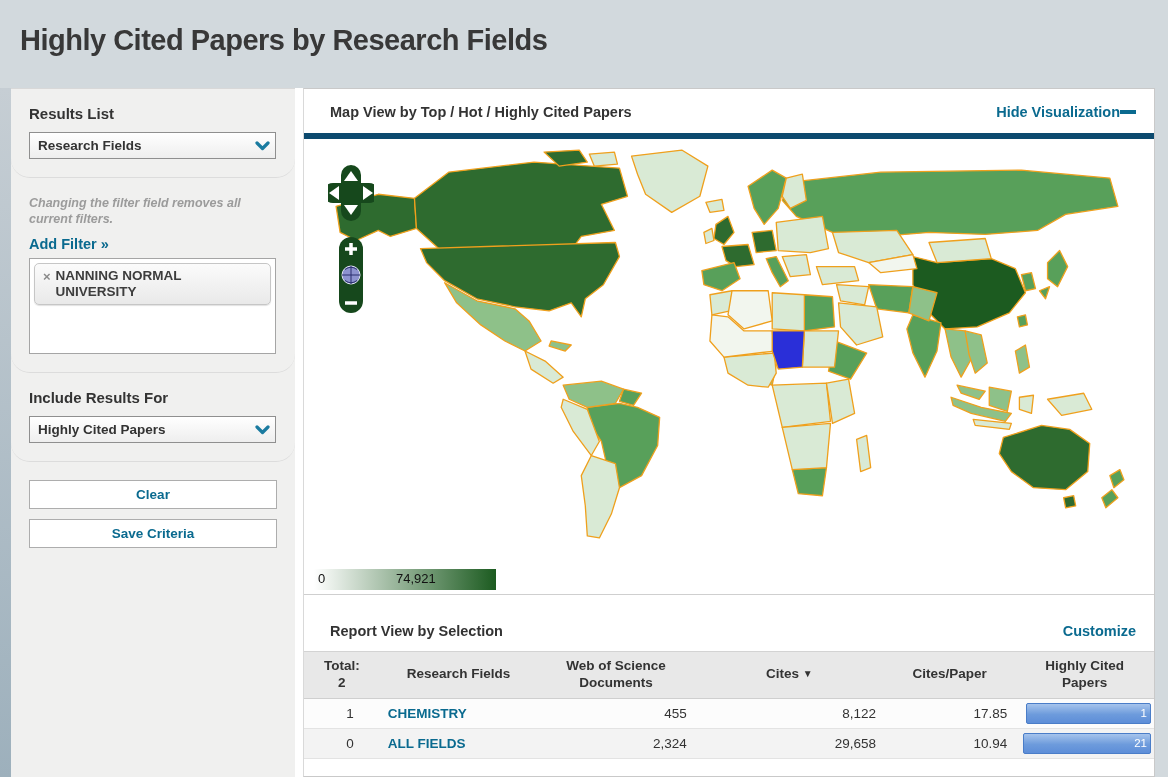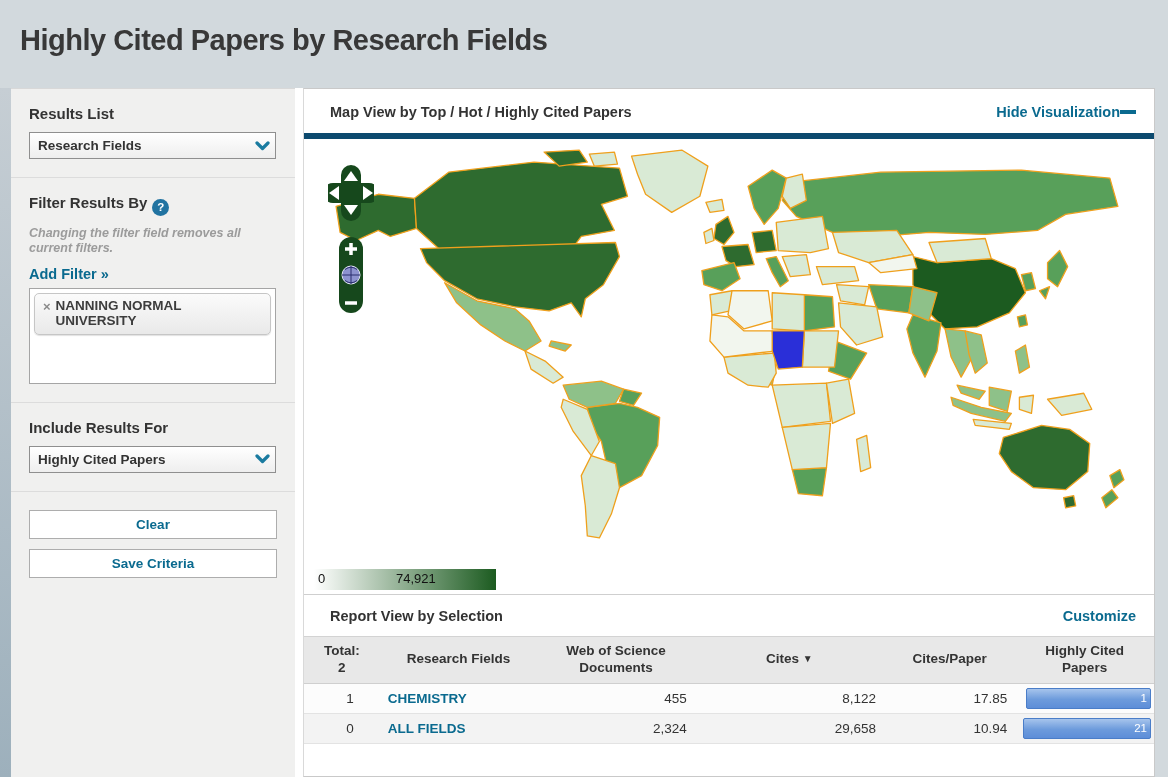--- a/index.html
+++ b/index.html
@@ -25,21 +25,21 @@
   body{
     width:1168px;height:777px;overflow:hidden;
     font-family:"Liberation Sans",sans-serif;
     background:var(--band);
   }
   .top-band{height:88px;background:var(--band);padding:24px 0 0 20px;}
   .page-title{font-size:29px;font-weight:bold;color:var(--ink);letter-spacing:-0.5px;}
   .layout{display:flex;height:689px;}
   .left-strip{width:11px;background:linear-gradient(#c6ced4,#9db0bc);}
   .sidebar{width:284px;background:var(--panel-gray);border-top:1px solid #d8d8d8;}
-  .sb-section{padding:16px 18px 18px 18px;border-bottom:1px solid #dcdcdc;}
+  .sb-section{padding:16px 18px 18px 18px;border-bottom:1px solid #dcdcdc;border-radius:19px;}
   .sb-label{font-size:15px;font-weight:bold;color:#333;margin-bottom:10px;}
   .select{
     width:247px;height:27px;border:1px solid #8f8f8f;background:linear-gradient(#ffffff,#eeeeee);
     display:flex;align-items:center;justify-content:space-between;cursor:pointer;
   }
   .select .sel-text{font-size:13.5px;font-weight:bold;color:#333;padding-left:8px;}
   .select .chev{width:26px;display:flex;align-items:center;justify-content:center;}
   .help-icon{
     display:inline-flex;width:17px;height:17px;border-radius:50%;background:#2173a1;color:#fff;
     font-size:11.5px;font-weight:bold;align-items:center;justify-content:center;vertical-align:-3px;margin-left:5px;
@@ -64,21 +64,21 @@
   .map-title{font-size:14.5px;font-weight:bold;color:#333;}
   .hide-vis{font-size:14.5px;font-weight:bold;color:var(--teal);text-decoration:none;display:flex;align-items:center;cursor:pointer;}
   .hide-dash{width:16px;height:4px;background:var(--teal);display:inline-block;}
   .map-area{position:relative;height:455px;}
   .map-svg{position:absolute;left:14px;top:4px;}
   .map-controls{position:absolute;left:24px;top:26px;width:46px;}
   .legend{position:absolute;left:10px;bottom:4px;width:182px;height:21px;
     background:linear-gradient(to right,#ffffff,var(--map-darkest));position:absolute;}
   .legend .lg-min{position:absolute;left:4px;top:2px;font-size:13px;color:#111;}
   .legend .lg-max{position:absolute;left:56%;top:2px;font-size:13px;color:#111;transform:translateX(-50%);}
-  .report-header{display:flex;justify-content:space-between;align-items:center;padding:13px 18px 12px 26px;border-top:1px solid #cfcfcf;}
+  .report-header{display:flex;justify-content:space-between;align-items:center;padding:28px 18px 12px 26px;border-top:1px solid #cfcfcf;}
   .report-title{font-size:14.5px;font-weight:bold;color:#333;}
   .customize{font-size:14.5px;font-weight:bold;color:var(--teal);text-decoration:none;cursor:pointer;}
   table.report{width:100%;border-collapse:collapse;}
   table.report thead th{
     background:#e8e8e8;font-size:13.5px;font-weight:bold;color:#333;text-align:center;
     padding:6px 6px;border-top:1px solid #d3d3d3;border-bottom:1px solid #cfcfcf;line-height:1.25;vertical-align:middle;height:46px;
   }
   th.sortable{color:var(--cites-blue);cursor:pointer;}
   th.sortable .sort-arrow{font-size:10px;vertical-align:1px;}
   td{font-size:13.5px;color:#333;padding:6px 8px;vertical-align:middle;height:29px;}
@@ -114,23 +114,20 @@
         <span class="sel-text">Research Fields</span>
         <span class="chev">
           <svg width="15" height="10" viewBox="0 0 15 10">
               <polyline points="2,2 7.5,7.5 13,2" fill="none" stroke="#1a7ba0" stroke-width="3.2" stroke-linecap="round" stroke-linejoin="round"></polyline>
             </svg>
         </span>
       </div>
     </div>
 
     <div class="sb-section">
-      <div class="sb-label">
-        <span>Filter Results By</span><span class="help-icon">?</span>
-      </div>
       <div class="filter-note">Changing the filter field removes all current filters.</div>
       <a class="add-filter">Add Filter »</a>
       <div class="tag-box">
         <div class="filter-tag">
           <span class="tag-x">×</span>
           <span class="tag-label">NANNING NORMAL UNIVERSITY</span>
         </div>
       </div>
     </div>
 

